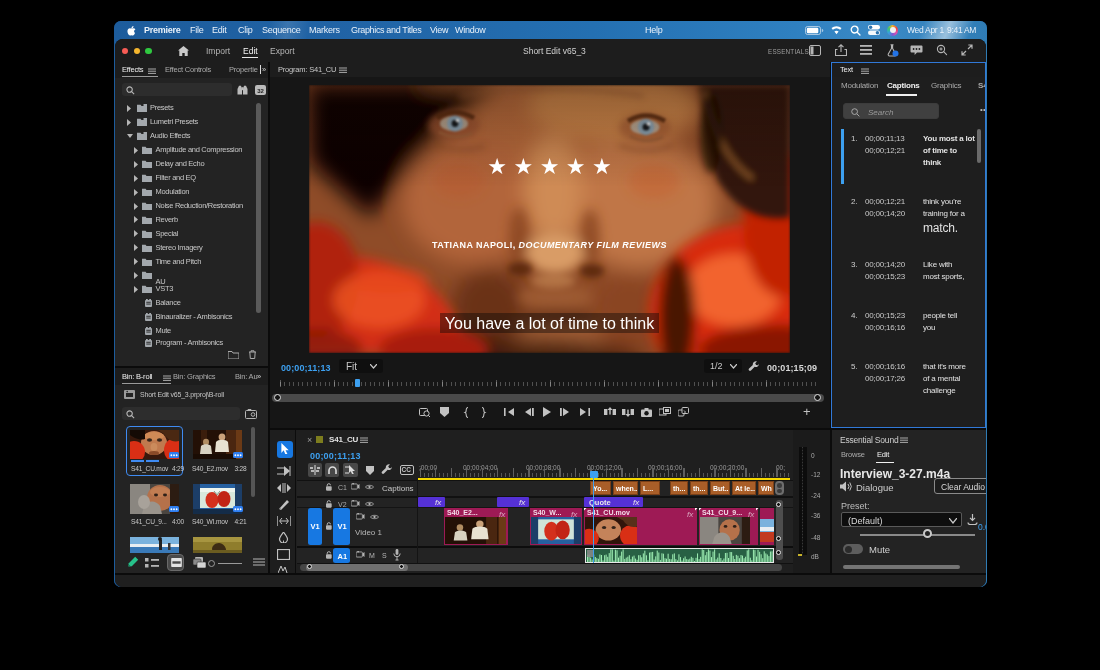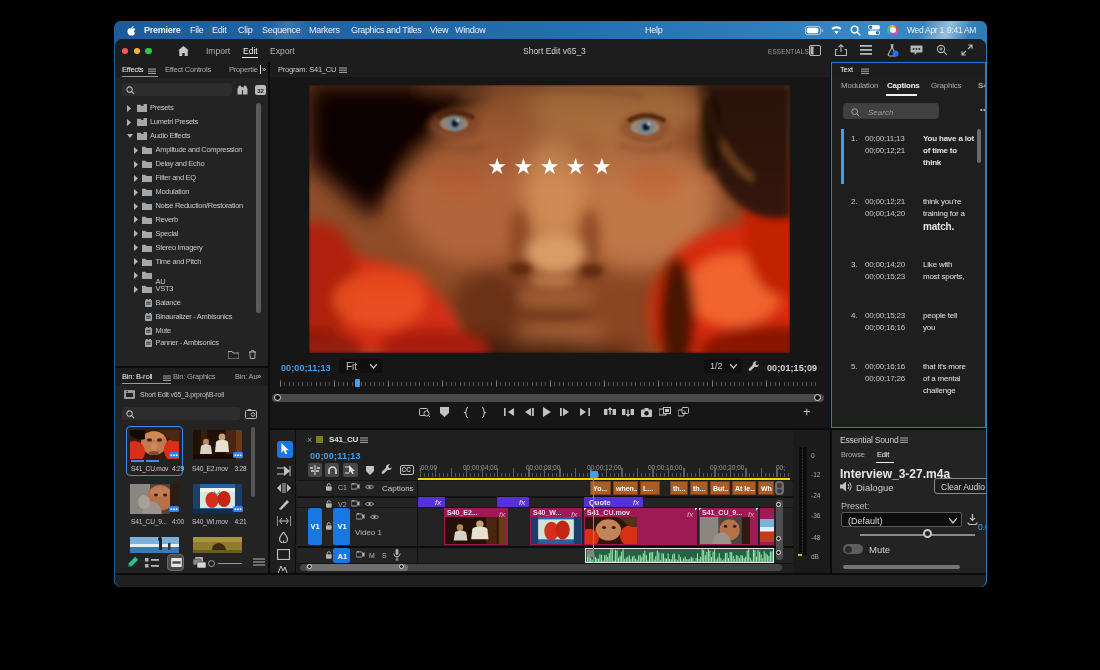--- a/index.html
+++ b/index.html
@@ -263,21 +263,21 @@
         <rect x="1.3" y="4.6" width="4.4" height=".9" fill="#232323"></rect>
       </svg>
   <div class="a tree" style="left:40.5px;top:263.5px">Mute</div>
   <svg class="a" style="left:30px;top:277.0px" width="7" height="8" viewBox="0 0 7 8">
         <rect x="0" y="1" width="7" height="7" rx="1" fill="#a3a8ad"></rect>
         <rect x="1" y="0" width="1.8" height="1.8" fill="#a3a8ad"></rect>
         <rect x="4.2" y="0" width="1.8" height="1.8" fill="#a3a8ad"></rect>
         <rect x="1.3" y="2.8" width="4.4" height=".9" fill="#232323"></rect>
         <rect x="1.3" y="4.6" width="4.4" height=".9" fill="#232323"></rect>
       </svg>
-  <div class="a tree" style="left:40.5px;top:276.0px">Panner - Ambisonics</div>
+  <div class="a tree" style="left:40.5px;top:276.0px">Program - Ambisonics</div>
   <div class="a" style="left:141px;top:41px;width:5px;height:210px;background:#5a5a5a;border-radius:2.5px"></div>
   <svg class="a" style="left:113px;top:288px" width="11" height="9" viewBox="0 0 11 9">
         <path d="M0 1.5h4l1 1.5h6v6H0z" fill="none" stroke="#ababab"></path>
       </svg>
   <svg class="a" style="left:133px;top:288px" width="9" height="9" viewBox="0 0 9 9">
         <path d="M1 2h7M3 2V.8h3V2M1.8 2l.5 6.5h4.4l.5-6.5" fill="none" stroke="#ababab"></path>
       </svg>
 </div>
 
 <div class="a" id="binpanel" style="left:115px;top:368px;width:153px;height:205px;background:#232323;overflow:hidden">
@@ -513,20 +513,22 @@
         <circle cx="337" cy="42" r="8.2" fill="#8aa2b2"></circle>
         <circle cx="337" cy="42" r="3.5" fill="#14181c"></circle>
         <circle cx="339.5" cy="39" r="1.8" fill="#fff"></circle>
         <path d="M319 36q18-11 37 0" stroke="#5a2c12" stroke-width="4.5" fill="none" opacity=".9"></path>
         <path d="M321 51q16 9 33 1" stroke="#9c603a" stroke-width="3" fill="none" opacity=".8"></path>
       </g>
     </svg>
     <div class="a" style="left:0;top:0;width:481px;height:268px;background:linear-gradient(rgba(18,8,2,.30),rgba(18,8,2,0) 38%)"></div>
     
     <div class="a" style="left:0;top:69px;width:481px;text-align:center;color:#fff;font-size:22px;letter-spacing:6.5px;text-indent:6.5px">★★★★★</div>
+    <div class="a" style="left:0;top:155px;width:481px;text-align:center;color:#fff;font-size:9px;font-weight:bold;letter-spacing:.45px">TATIANA NAPOLI, <span style="font-style:italic">DOCUMENTARY FILM REVIEWS</span></div>
+    <div class="a" style="left:0;top:228px;width:481px;text-align:center"><span style="background:rgba(10,8,8,.42);color:#fff;font-size:16px;padding:1.5px 5px;line-height:20px">You have a lot of time to think</span></div>
   </div>
 
   <div class="a" style="left:11px;top:300.5px;font-size:9px;font-weight:bold;color:#3da0f0;white-space:nowrap;letter-spacing:.1px">00;00;11;13</div>
   <div class="a" style="left:69px;top:297px;width:44px;height:14px;background:#0f0f0f;border-radius:3px">
     <div class="a" style="left:7px;top:2px;font-size:10px;color:#c9c9c9">Fit</div>
     <svg class="a" style="left:31px;top:5px" width="7" height="5" viewBox="0 0 7 5">
           <path d="M0 0l3.5 4L7 0" fill="none" stroke="#c9c9c9" stroke-width="1.2"></path>
         </svg>
   </div>
   <div class="a" style="left:434px;top:297px;width:38px;height:14px;background:#0f0f0f;border-radius:3px">
@@ -627,29 +629,29 @@
           <line x1="6.6" y1="6.6" x2="9.3" y2="9.3" stroke="#a9a9a9" stroke-width="1.1"></line>
         </svg>
     <div class="a" style="left:24px;top:3.5px;font-size:8px;font-style:italic;color:#9a9a9a">Search</div>
   </div>
   <div class="a" style="left:148px;top:42px;font-size:8px;color:#bdbdbd;letter-spacing:.3px">•••</div>
   <div class="a" style="left:9px;top:66px;width:3.4px;height:55px;background:#3da0f0"></div>
   <div class="a" style="left:144.5px;top:66px;width:4.5px;height:34px;background:#6a6a6a;border-radius:2px"></div>
   <div class="a" style="left:19px;top:71px;font-size:8px;color:#cfcfcf">1.</div>
   <div class="a" style="left:33px;top:71px;font-size:8px;color:#c9c9c9;white-space:nowrap;letter-spacing:-.2px">00;00;11;13</div>
   <div class="a" style="left:33px;top:83px;font-size:8px;color:#c9c9c9;white-space:nowrap;letter-spacing:-.2px">00;00;12;21</div>
-  <div class="a" style="left:91px;top:71px;font-size:8px;font-weight:bold;color:#e2e2e2;white-space:nowrap;letter-spacing:-.2px">You have a lot</div>
+  <div class="a" style="left:91px;top:71px;font-size:8px;font-weight:bold;color:#e2e2e2;white-space:nowrap;letter-spacing:-.2px">You most a lot</div>
   <div class="a" style="left:91px;top:83px;font-size:8px;font-weight:bold;color:#e2e2e2;white-space:nowrap;letter-spacing:-.2px">of time to</div>
   <div class="a" style="left:91px;top:95px;font-size:8px;font-weight:bold;color:#e2e2e2;white-space:nowrap;letter-spacing:-.2px">think</div>
   <div class="a" style="left:19px;top:134px;font-size:8px;color:#cfcfcf">2.</div>
   <div class="a" style="left:33px;top:134px;font-size:8px;color:#c9c9c9;white-space:nowrap;letter-spacing:-.2px">00;00;12;21</div>
   <div class="a" style="left:33px;top:146px;font-size:8px;color:#c9c9c9;white-space:nowrap;letter-spacing:-.2px">00;00;14;20</div>
   <div class="a" style="left:91px;top:134px;font-size:8px;font-weight:normal;color:#e2e2e2;white-space:nowrap;letter-spacing:-.2px">think you're</div>
   <div class="a" style="left:91px;top:146px;font-size:8px;font-weight:normal;color:#e2e2e2;white-space:nowrap;letter-spacing:-.2px">training for a</div>
-  <div class="a" style="left:91px;top:158px;font-size:10px;font-weight:bold;color:#e2e2e2;white-space:nowrap;letter-spacing:-.2px">match.</div>
+  <div class="a" style="left:91px;top:158px;font-size:12px;font-weight:normal;color:#e2e2e2;white-space:nowrap;letter-spacing:-.2px">match.</div>
   <div class="a" style="left:19px;top:197px;font-size:8px;color:#cfcfcf">3.</div>
   <div class="a" style="left:33px;top:197px;font-size:8px;color:#c9c9c9;white-space:nowrap;letter-spacing:-.2px">00;00;14;20</div>
   <div class="a" style="left:33px;top:209px;font-size:8px;color:#c9c9c9;white-space:nowrap;letter-spacing:-.2px">00;00;15;23</div>
   <div class="a" style="left:91px;top:197px;font-size:8px;font-weight:normal;color:#e2e2e2;white-space:nowrap;letter-spacing:-.2px">Like with</div>
   <div class="a" style="left:91px;top:209px;font-size:8px;font-weight:normal;color:#e2e2e2;white-space:nowrap;letter-spacing:-.2px">most sports,</div>
   <div class="a" style="left:19px;top:248px;font-size:8px;color:#cfcfcf">4.</div>
   <div class="a" style="left:33px;top:248px;font-size:8px;color:#c9c9c9;white-space:nowrap;letter-spacing:-.2px">00;00;15;23</div>
   <div class="a" style="left:33px;top:260px;font-size:8px;color:#c9c9c9;white-space:nowrap;letter-spacing:-.2px">00;00;16;16</div>
   <div class="a" style="left:91px;top:248px;font-size:8px;font-weight:normal;color:#e2e2e2;white-space:nowrap;letter-spacing:-.2px">people tell</div>
   <div class="a" style="left:91px;top:260px;font-size:8px;font-weight:normal;color:#e2e2e2;white-space:nowrap;letter-spacing:-.2px">you</div>

